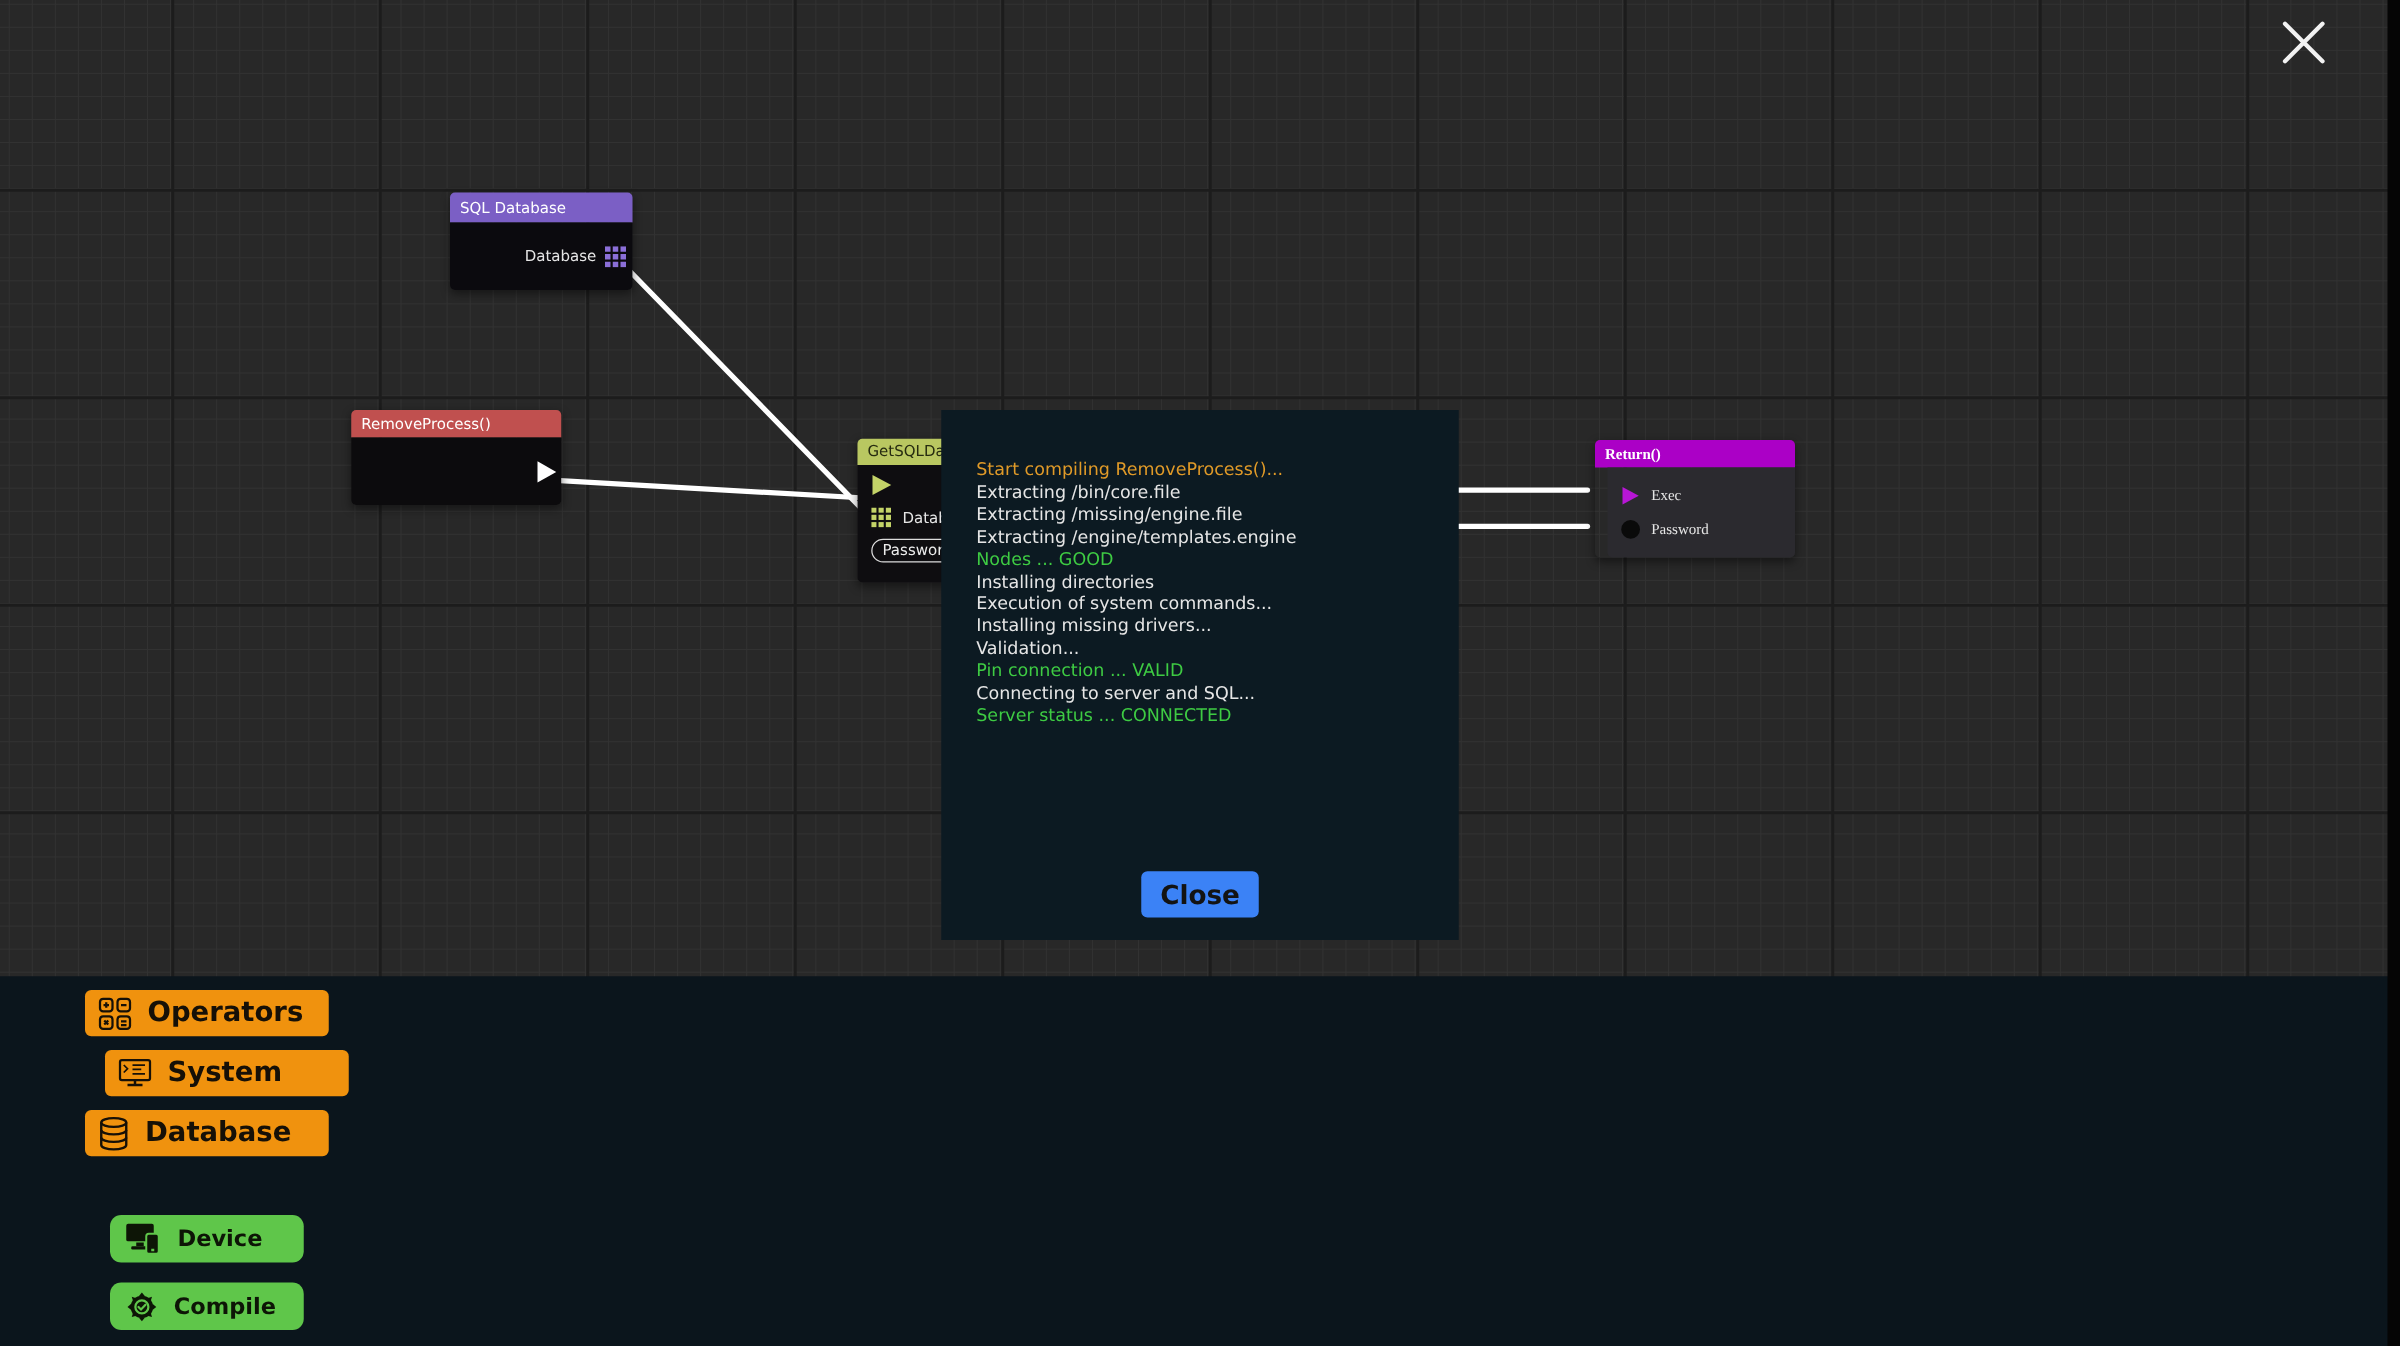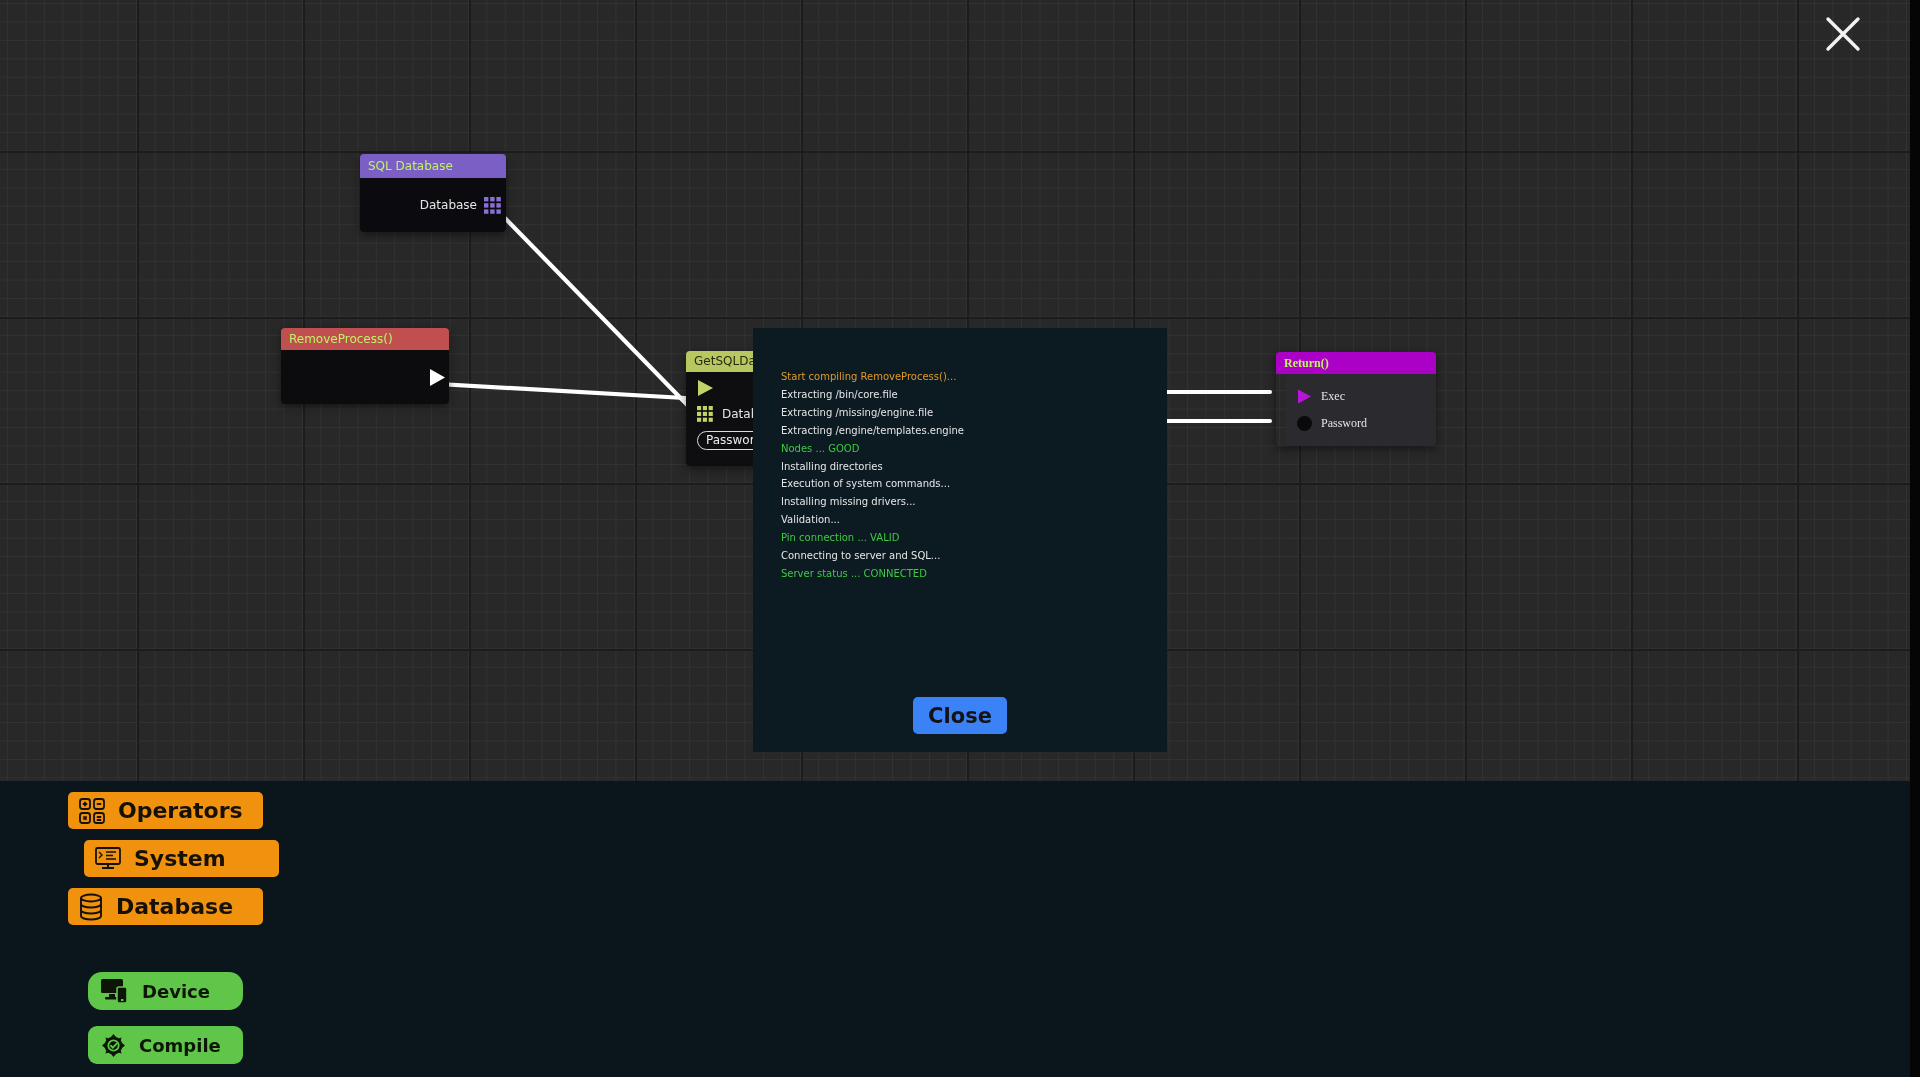--- a/index.html
+++ b/index.html
@@ -19,21 +19,21 @@
     background-size: 166px 100%, 100% 166px, 18.44px 100%, 100% 18.44px;
     background-position: 137px 0, 0 151px, 7px 0, 0 3px;
   }
 
   
   #wires { position:absolute; inset:0; pointer-events:none; z-index:4; }
 
   
   .node { position:absolute; border-radius:4px; box-shadow:0 3px 8px rgba(0,0,0,.45);
           font-size:12px; z-index:5; }
-  .node-header { height:22px; line-height:22px; padding:0 8px; color:#bef264;
+  .node-header { height:22px; line-height:22px; padding:0 8px; color:#ffffff;
                  border-radius:4px 4px 0 0; white-space:nowrap; overflow:hidden; }
   .node-body { border-radius:0 0 4px 4px; position:relative; }
   .pin-row { display:flex; align-items:center; gap:9px; color:#e6e6e6; }
   .pin-label { color:#e6e6e6; }
 
   
   #node-sqldb { left:360px; top:154px; width:146px; }
   #node-sqldb .node-header { background:#7b5fc5; height:24px; line-height:24px; }
   #node-sqldb .node-body { background:#0b0a0e; height:54px; display:flex;
                            align-items:center; justify-content:flex-end; gap:7px; padding-right:5px; }
@@ -55,21 +55,21 @@
   
   #node-return { left:1276px; top:352px; width:160px;font-family:Liberation Serif, serif; }
   #node-return .node-header { background:#ab00c6; font-weight:bold; }
   #node-return .node-body { background:#2b2a2f; height:72px; padding:9px 0 0 11px;margin-left:10px; }
   #node-return .pin-row { height:27px; }
   .dot-pin { width:15px; height:15px; border-radius:50%; background:#0a0a0a; }
 
   
   #modal { position:absolute; left:753px; top:328px; width:414px; height:424px;
            background:#0c1a22; z-index:20; }
-  #modal .log { padding:40px 0 0 28px; font-size:10px; line-height:17.9px; color:#e6e6e6; }
+  #modal .log { padding:40px 0 0 28px; font-size:14px; line-height:17.9px; color:#e6e6e6; }
   #modal .log div[data-type="start"] { color:#e09a28; }
   #modal .log div[data-type="ok"]    { color:#3ecb43; }
   #modal .log div[data-type="info"]  { color:#e6e6e6; }
   #close-btn { position:absolute; left:160px; bottom:18px; width:94px; height:37px;
                background:#3b82f6; border:none; border-radius:5px; font-family:inherit;
                font-size:21px; font-weight:bold; color:#131313; cursor:pointer;
                display:flex; align-items:center; justify-content:center; }
 
   
   #panel { position:absolute; left:0; top:781px; width:1920px; height:296px;
@@ -239,21 +239,21 @@
         <svg width="26" height="28" viewBox="0 0 26 28" fill="none" stroke="#161007" stroke-width="1.9">
           <ellipse cx="13" cy="5" rx="10" ry="3.5"></ellipse>
           <path d="M3 5 V23 C3 25 7.5 26.5 13 26.5 C18.5 26.5 23 25 23 23 V5"></path>
           <path d="M3 11 C3 13 7.5 14.5 13 14.5 C18.5 14.5 23 13 23 11"></path>
           <path d="M3 17 C3 19 7.5 20.5 13 20.5 C18.5 20.5 23 19 23 17"></path>
         </svg>
       </span>
       <span>Database</span>
     </button>
 
-    <button class="act-btn" style="top:191px;border-radius:14px;">
+    <button class="act-btn" style="top:191px;">
       <span>
         <svg width="30" height="26" viewBox="0 0 30 26">
           <g fill="#0d1506">
             <rect x="1" y="1" width="22" height="14" rx="1.5"></rect>
             <rect x="9" y="16" width="6" height="3"></rect>
             <rect x="5" y="19" width="14" height="2.5" rx="1"></rect>
             <rect x="17" y="9" width="10" height="16" rx="2" stroke="#5fc64a" stroke-width="1.6"></rect>
             <rect x="21" y="21" width="2.4" height="2" fill="#5fc64a"></rect>
           </g>
         </svg>

